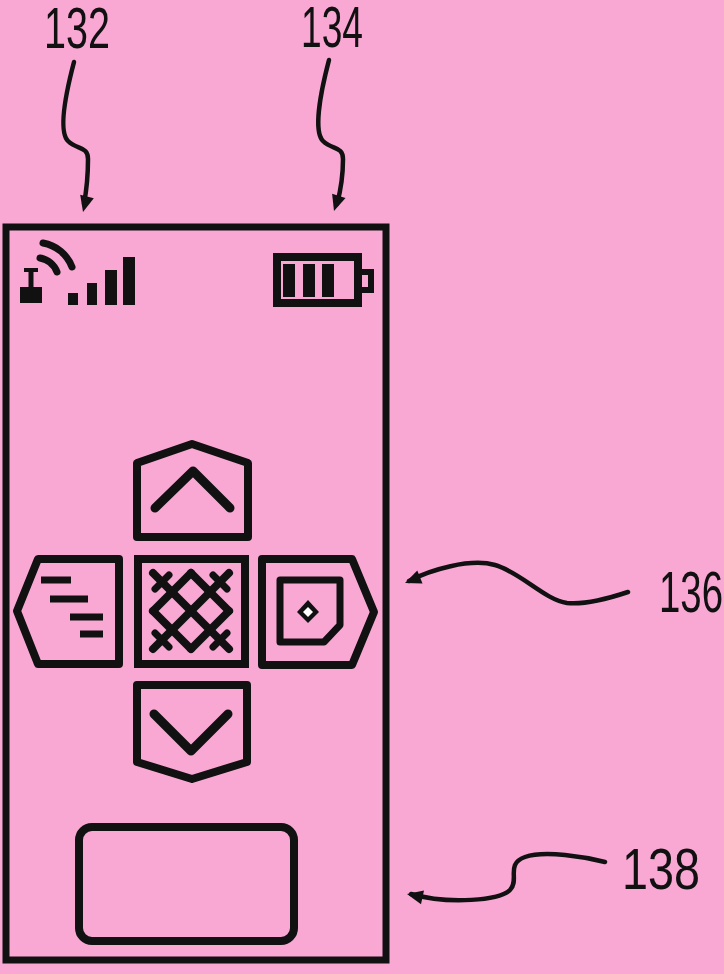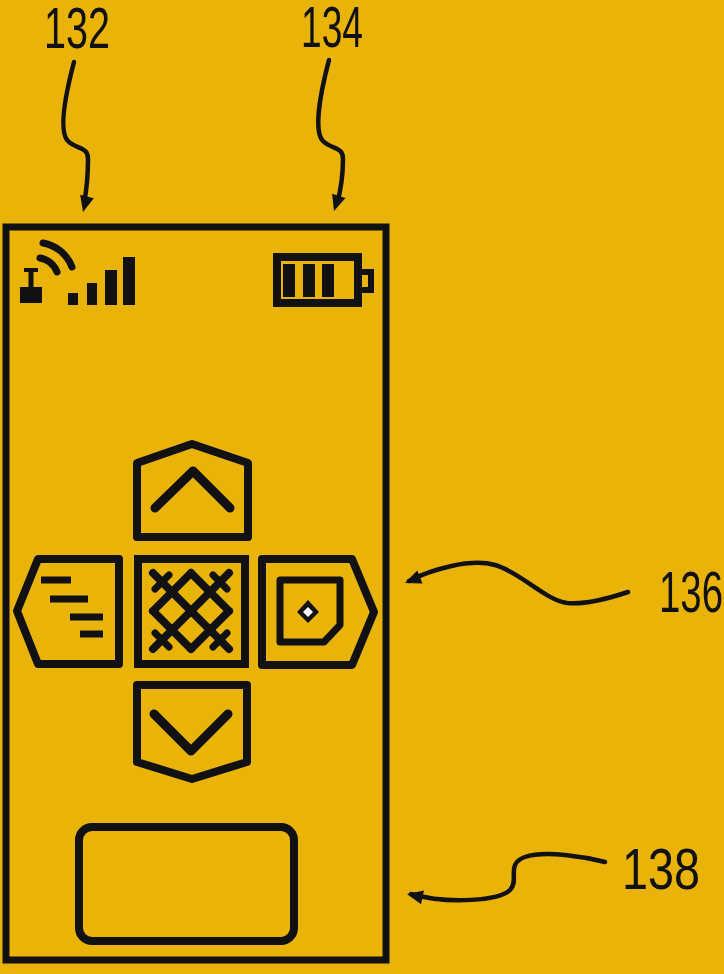--- a/index.html
+++ b/index.html
@@ -1,20 +1,20 @@
 <!DOCTYPE html>
 <html><head>
 <meta charset="utf-8">
 <style>
   html, body { margin: 0; padding: 0; background: #ffffff; }
   #canvas {
     position: relative;
     width: 724px;
     height: 974px;
-    background: #eab308;
+    background: #f9a8d4;
     overflow: hidden;
     font-family: "Liberation Sans", "DejaVu Sans", sans-serif;
   }
   #drawing { position: absolute; left: 0; top: 0; }
   text.ref-num {
     font-family: "Liberation Sans", "DejaVu Sans", sans-serif;
     font-size: 58px;
     font-weight: 400;
     fill: #111111;
   }

